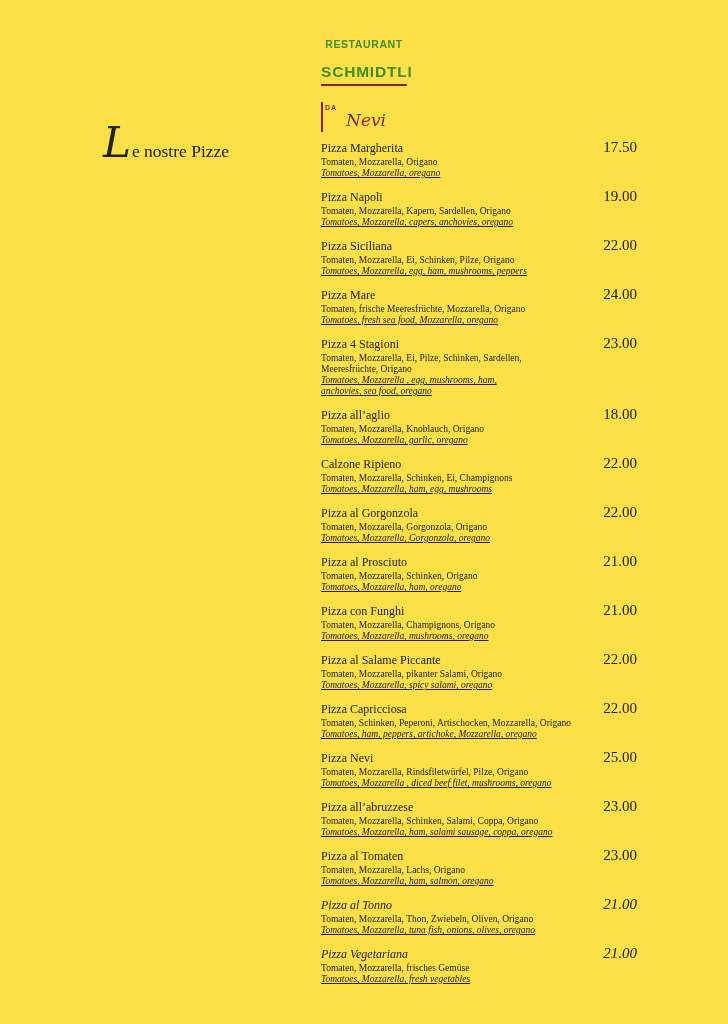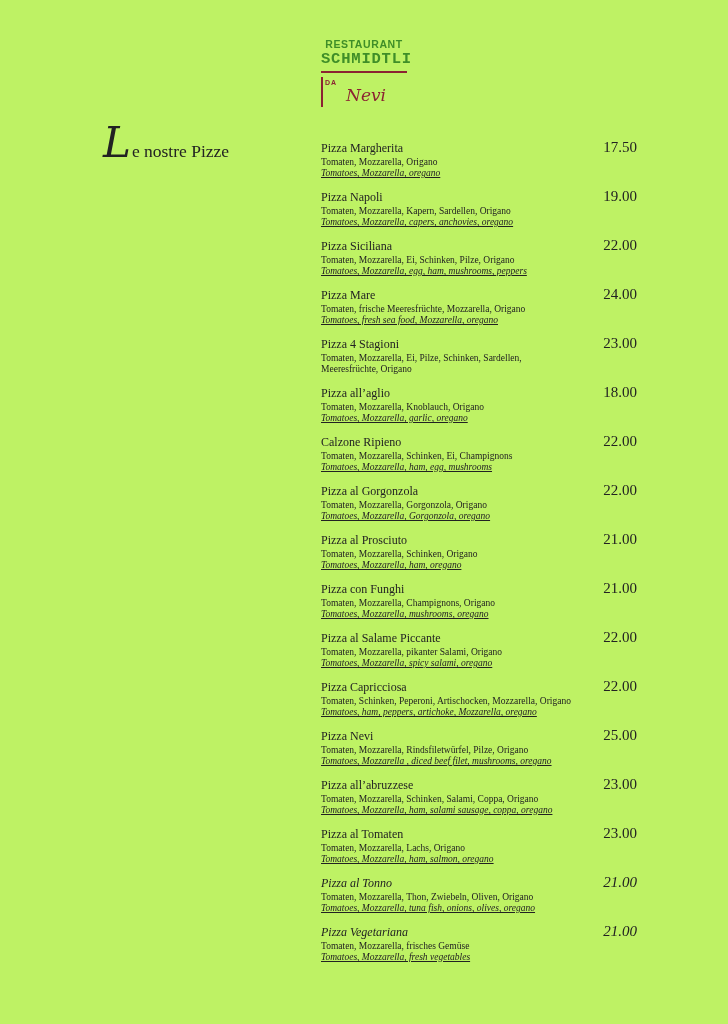--- a/index.html
+++ b/index.html
@@ -6,55 +6,55 @@
   html, body { background: #ffffff; }
   body {
     width: 728px; height: 1024px;
     position: relative;
     font-family: "Liberation Serif", serif;
     color: #222222;
     overflow: hidden;
   }
   .page {
     position: absolute; inset: 0;
-    background: #bef264;
+    background: #fde047;
   }
 
   
   .brand {
     position: absolute;
     top: 38px; left: 50%;
     transform: translateX(-50%);
     width: 86px;
     text-align: center;
   }
   .brand-restaurant {
     color: var(--brand-green, #3f8e28);
     font-family: "Liberation Sans", sans-serif;
     font-weight: bold;
     font-size: 10.5px;
     letter-spacing: 0.6px;
   }
   .brand-schmidtli {
     color: var(--brand-green, #3f8e28);
-    font-family: Liberation Mono, monospace;
+    font-family: Liberation Sans, sans-serif;
     font-weight: bold;
     font-size: 15.5px;
     letter-spacing: 0.8px;
-    margin-top: 0;
+    margin-top: 13px;
   }
   .brand-rule {
     height: 2px;
     background: var(--brand-maroon, #8b2332);
     margin-top: 3px;
   }
   .brand-sub {
     border-left: 2px solid var(--brand-maroon, #8b2332);
     padding: 2px 0 2px 2px;
-    margin-top: 4px;
+    margin-top: 16px;
   }
   .brand-da {
     color: var(--brand-maroon, #8b2332);
     font-family: "Liberation Sans", sans-serif;
     font-weight: bold;
     font-size: 7px;
     letter-spacing: 1px;
     text-align: left;
   }
   .brand-nevi {
@@ -173,20 +173,22 @@
     <div class="item-en">Tomatoes, fresh sea food, Mozzarella, oregano</div>
   </div>
 
   <div class="menu-item">
     <div class="item-head">
       <span class="item-name">Pizza 4 Stagioni</span>
       <span class="item-price">23.00</span>
     </div>
     <div class="item-de">Tomaten, Mozzarella, Ei, Pilze, Schinken, Sardellen,
 Meeresfrüchte, Origano</div>
+    <div class="item-en">Tomatoes, Mozzarella , egg, mushrooms, ham,
+anchovies, sea food, oregano</div>
   </div>
 
   <div class="menu-item">
     <div class="item-head">
       <span class="item-name">Pizza all’aglio</span>
       <span class="item-price">18.00</span>
     </div>
     <div class="item-de">Tomaten, Mozzarella, Knoblauch, Origano</div>
     <div class="item-en">Tomatoes, Mozzarella, garlic, oregano</div>
   </div>

